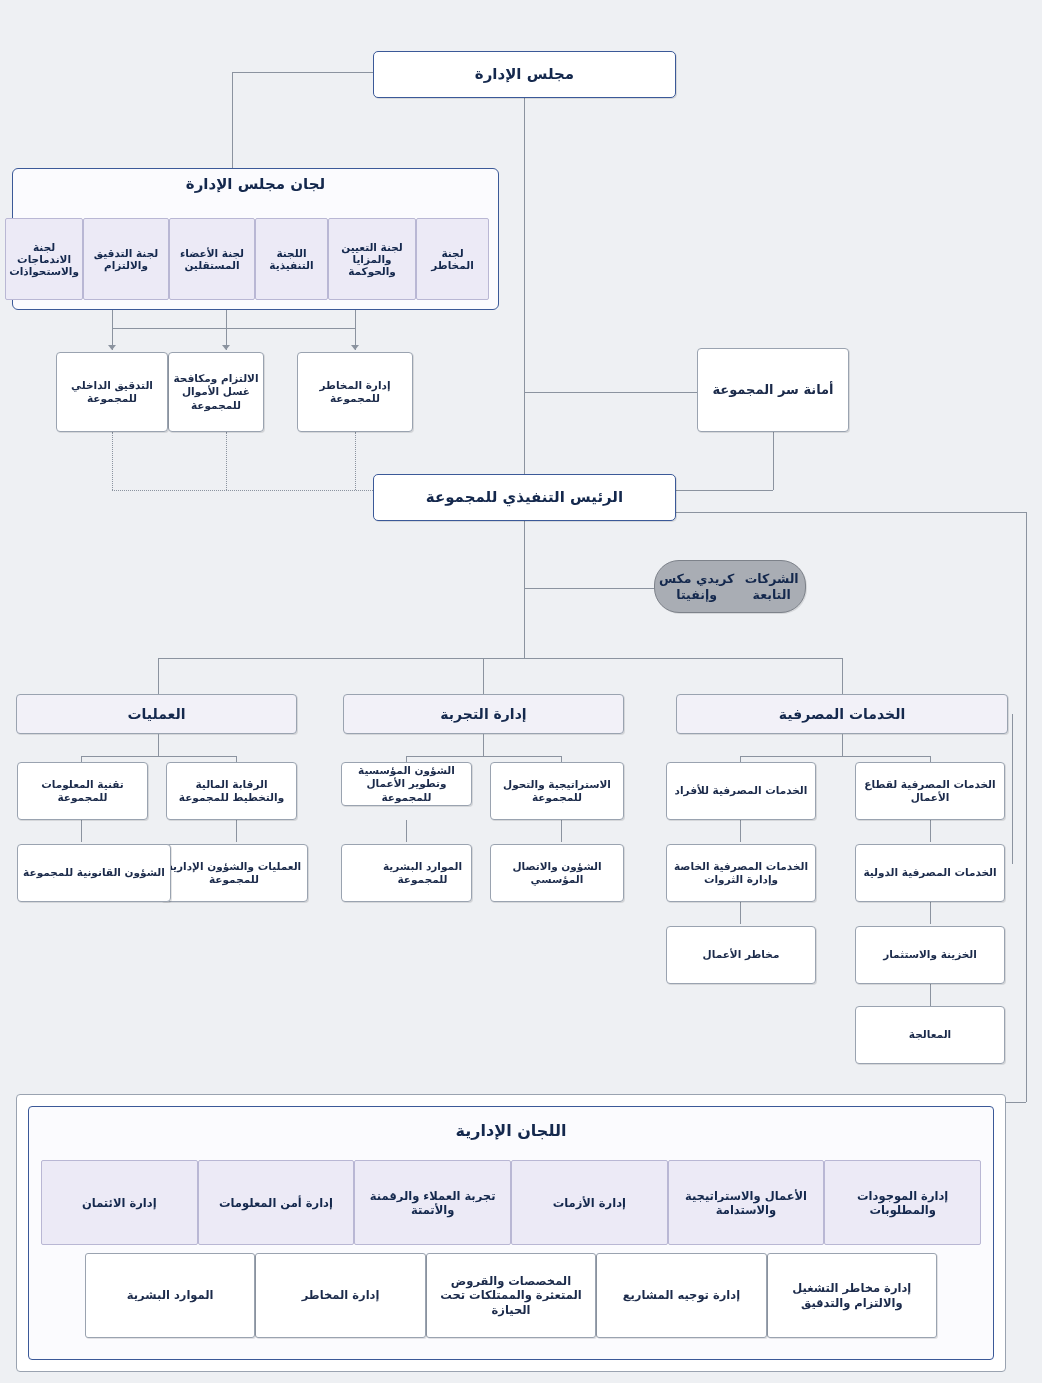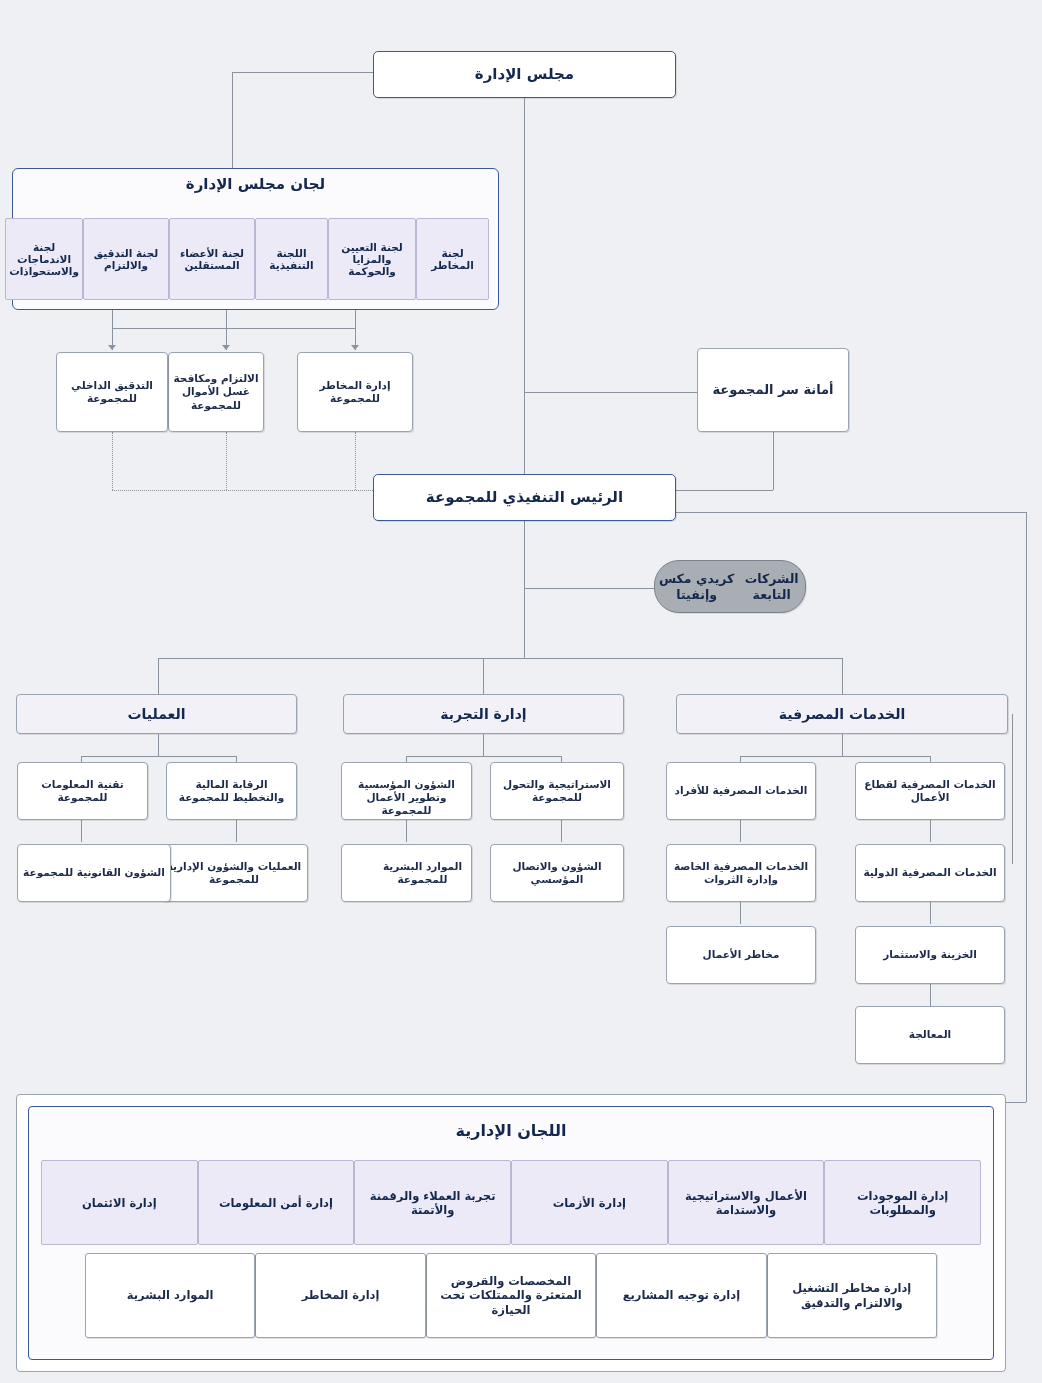--- a/index.html
+++ b/index.html
@@ -189,21 +189,21 @@
   <div class="sec-header" style="left:343px;top:694px;width:281px;height:40px;">
     <span>إدارة التجربة</span>
   </div>
   <div class="ln v" style="left:483px;top:734px;height:22px;"></div>
   <div class="ln h" style="left:406px;top:756px;width:155px;"></div>
   <div class="ln v" style="left:406px;top:756px;height:6px;"></div>
   <div class="ln v" style="left:561px;top:756px;height:6px;"></div>
   <div class="ln v" style="left:406px;top:820px;height:22px;"></div>
   <div class="ln v" style="left:561px;top:820px;height:22px;"></div>
 
-  <div class="box leaf" style="left:341px;top:762px;width:131px;height:58px;align-items:flex-end;">
+  <div class="box leaf" style="left:341px;top:762px;width:131px;height:44px;">
     <span>الشؤون المؤسسية وتطوير الأعمال للمجموعة</span>
     </div>
   <div class="box leaf" style="left:341px;top:844px;width:131px;height:58px;padding-left:36px;">
     <span>الموارد البشرية للمجموعة</span>
     </div>
   <div class="box leaf" style="left:490px;top:762px;width:134px;height:58px;">
     <span>الاستراتيجية والتحول للمجموعة</span>
     </div>
   <div class="box leaf" style="left:490px;top:844px;width:134px;height:58px;">
     <span>الشؤون والاتصال المؤسسي</span>

